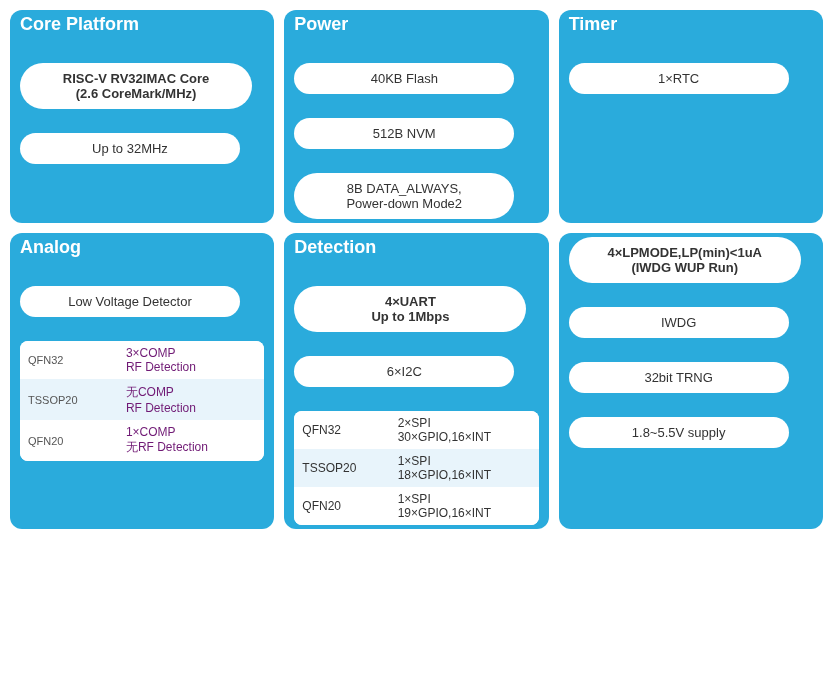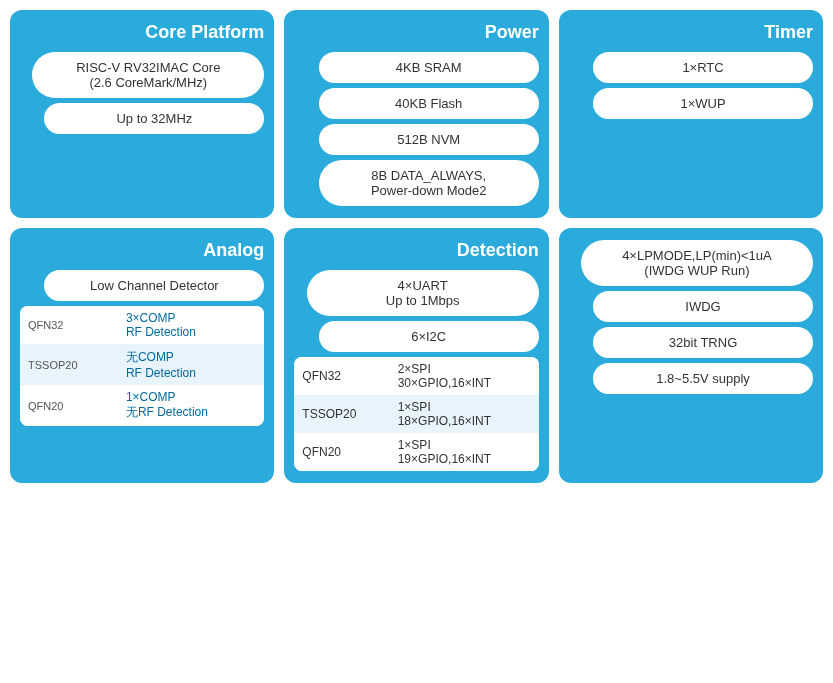--- a/index.html
+++ b/index.html
@@ -12,57 +12,58 @@
     }
     .grid {
       display: grid;
       grid-template-columns: 1fr 1fr 1fr;
       grid-template-rows: auto auto;
       gap: 10px;
     }
     .card {
       background: #2aabdc;
       border-radius: 12px;
-      padding: 12px 10px;
+      padding: 4px 10px;
       display: flex;
       flex-direction: column;
-      align-items: flex-end;
-      gap: 5px;
+      align-items: flex-start;
+      gap: 24px;
     }
     .card-title {
       color: white;
       font-size: 18px;
       font-weight: bold;
       text-align: center;
       margin-bottom: 4px;
     }
     .pill {
       background: white;
       border-radius: 30px;
       padding: 8px 18px;
       text-align: center;
       font-size: 13px;
       color: #333;
       width: 90%;
     }
     .pill-wide {
       width: 95%;
+      font-weight: bold;
     }
     
     .analog-table {
       width: 100%;
       border-collapse: collapse;
       background: white;
       border-radius: 8px;
       overflow: hidden;
       font-size: 12px;
     }
     .analog-table td {
       padding: 5px 8px;
-      color: #0369a1;
+      color: #701a75;
       vertical-align: middle;
     }
     .analog-table tr:nth-child(even) {
       background: #e8f4fb;
     }
     .analog-table tr:nth-child(odd) {
       background: white;
     }
     .analog-table .pkg {
       color: #555;
@@ -96,35 +97,33 @@
 <div class="grid">
 
   <div class="card">
     <div class="card-title">Core Platform</div>
     <div class="pill pill-wide">RISC-V RV32IMAC Core<br>(2.6 CoreMark/MHz)</div>
     <div class="pill">Up to 32MHz</div>
   </div>
 
   <div class="card">
     <div class="card-title">Power</div>
-    <div class="pill">4KB SRAM</div>
     <div class="pill">40KB Flash</div>
     <div class="pill">512B NVM</div>
     <div class="pill">8B DATA_ALWAYS,<br>Power-down Mode2</div>
   </div>
 
   <div class="card">
     <div class="card-title">Timer</div>
     <div class="pill">1×RTC</div>
-    <div class="pill">1×WUP</div>
   </div>
 
   <div class="card">
     <div class="card-title">Analog</div>
-    <div class="pill">Low Channel Detector</div>
+    <div class="pill">Low Voltage Detector</div>
     <table class="analog-table">
       <tbody>
           <tr>
         <td class="pkg">QFN32</td>
         <td>3×COMP<br>RF Detection</td>
       </tr>
       <tr>
         <td class="pkg">TSSOP20</td>
         <td>无COMP<br>RF Detection</td>
       </tr>

